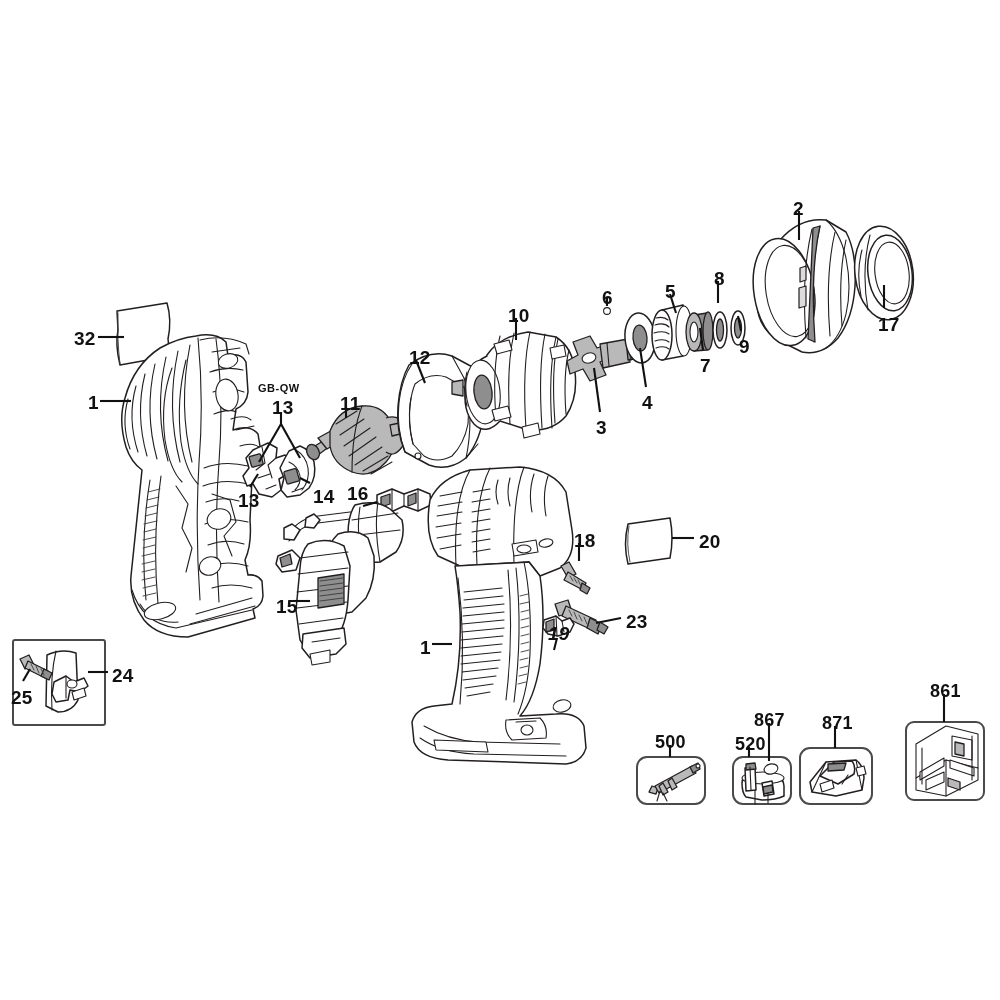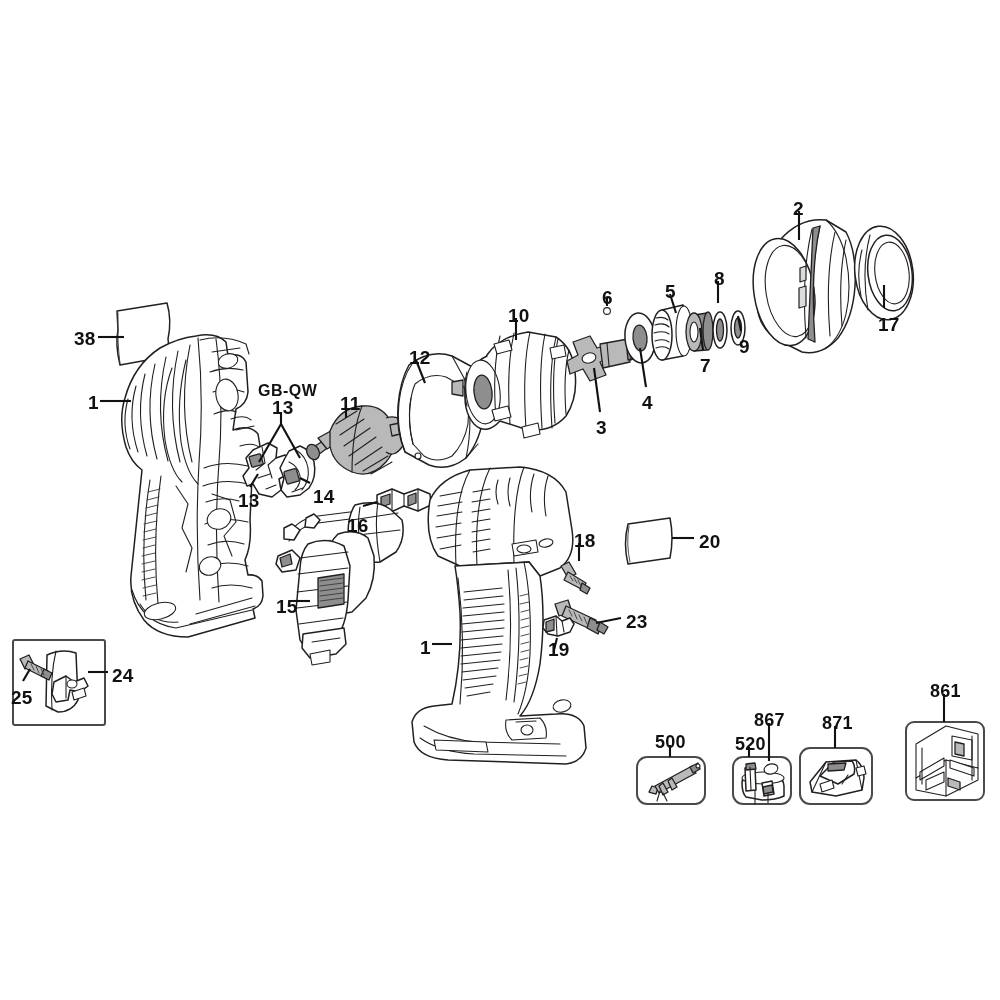--- a/index.html
+++ b/index.html
@@ -7,21 +7,21 @@
   body{
     font-family:"Liberation Sans","DejaVu Sans",sans-serif;
     width:1000px;height:1000px;overflow:hidden;position:relative;
   }
   #sheet{position:relative;width:1000px;height:1000px;background:#fff;}
   #art{position:absolute;left:0;top:0;width:1000px;height:1000px;}
   .cal{position:absolute;font-weight:bold;color:#111;white-space:nowrap;
        line-height:1;letter-spacing:.3px;}
   .cal.n{font-size:19px;}
   .cal.n3{font-size:18px;}
-  .cal.sm{font-size:16px;letter-spacing:.5px;}
+  .cal.sm{font-size:11px;letter-spacing:.5px;}
 </style>
 </head>
 <body>
 
 <div id="sheet">
 
   <svg id="art" viewBox="0 0 1000 1000" xmlns="http://www.w3.org/2000/svg">
     <defs>
       <style>
         .k  { fill:none; stroke:#231f20; stroke-width:1.5; stroke-linejoin:round; stroke-linecap:round; }
@@ -631,44 +631,44 @@
         <line x1="944" y1="694" x2="944" y2="722" class="lead"></line>
       </g>
 
     <g>
       <path class="lead" d="M281 424 L259 462"></path>
       <path class="lead" d="M281 424 L300 458"></path>
     </g>
   </svg>
 
   <div id="labels">
-      <div class="cal n" style="left: 74px; top: 329px;">38</div>
+      <div class="cal n" style="left: 74px; top: 329px;">32</div>
       <div class="cal n" style="left: 88px; top: 393px;">1</div>
       <div class="cal sm" style="left: 258px; top: 383px;">GB-QW</div>
       <div class="cal n" style="left: 272px; top: 398px;">13</div>
       <div class="cal n" style="left: 238px; top: 491px;">13</div>
       <div class="cal n" style="left: 313px; top: 487px;">14</div>
       <div class="cal n" style="left: 340px; top: 394px;">11</div>
       <div class="cal n" style="left: 409px; top: 348px;">12</div>
       <div class="cal n" style="left: 508px; top: 306px;">10</div>
-      <div class="cal n" style="left: 347px; top: 516px;">16</div>
+      <div class="cal n" style="left: 347px; top: 484px;">16</div>
       <div class="cal n" style="left: 276px; top: 597px;">15</div>
       <div class="cal n" style="left: 602px; top: 288px;">6</div>
       <div class="cal n" style="left: 665px; top: 282px;">5</div>
       <div class="cal n" style="left: 714px; top: 269px;">8</div>
       <div class="cal n" style="left: 739px; top: 337px;">9</div>
       <div class="cal n" style="left: 700px; top: 356px;">7</div>
       <div class="cal n" style="left: 642px; top: 393px;">4</div>
       <div class="cal n" style="left: 596px; top: 418px;">3</div>
       <div class="cal n" style="left: 793px; top: 199px;">2</div>
       <div class="cal n" style="left: 878px; top: 315px;">17</div>
       <div class="cal n" style="left: 574px; top: 531px;">18</div>
       <div class="cal n" style="left: 699px; top: 532px;">20</div>
       <div class="cal n" style="left: 626px; top: 612px;">23</div>
-      <div class="cal n" style="left: 548px; top: 640px;">19</div>
+      <div class="cal n" style="left: 548px; top: 624px; font-style: italic;">19</div>
       <div class="cal n" style="left: 420px; top: 638px;">1</div>
       <div class="cal n" style="left: 112px; top: 666px;">24</div>
       <div class="cal n" style="left: 11px; top: 688px;">25</div>
       <div class="cal n3" style="left: 655px; top: 733px;">500</div>
       <div class="cal n3" style="left: 735px; top: 735px;">520</div>
       <div class="cal n3" style="left: 754px; top: 711px;">867</div>
       <div class="cal n3" style="left: 822px; top: 714px;">871</div>
       <div class="cal n3" style="left: 930px; top: 682px;">861</div>
     </div>
 

